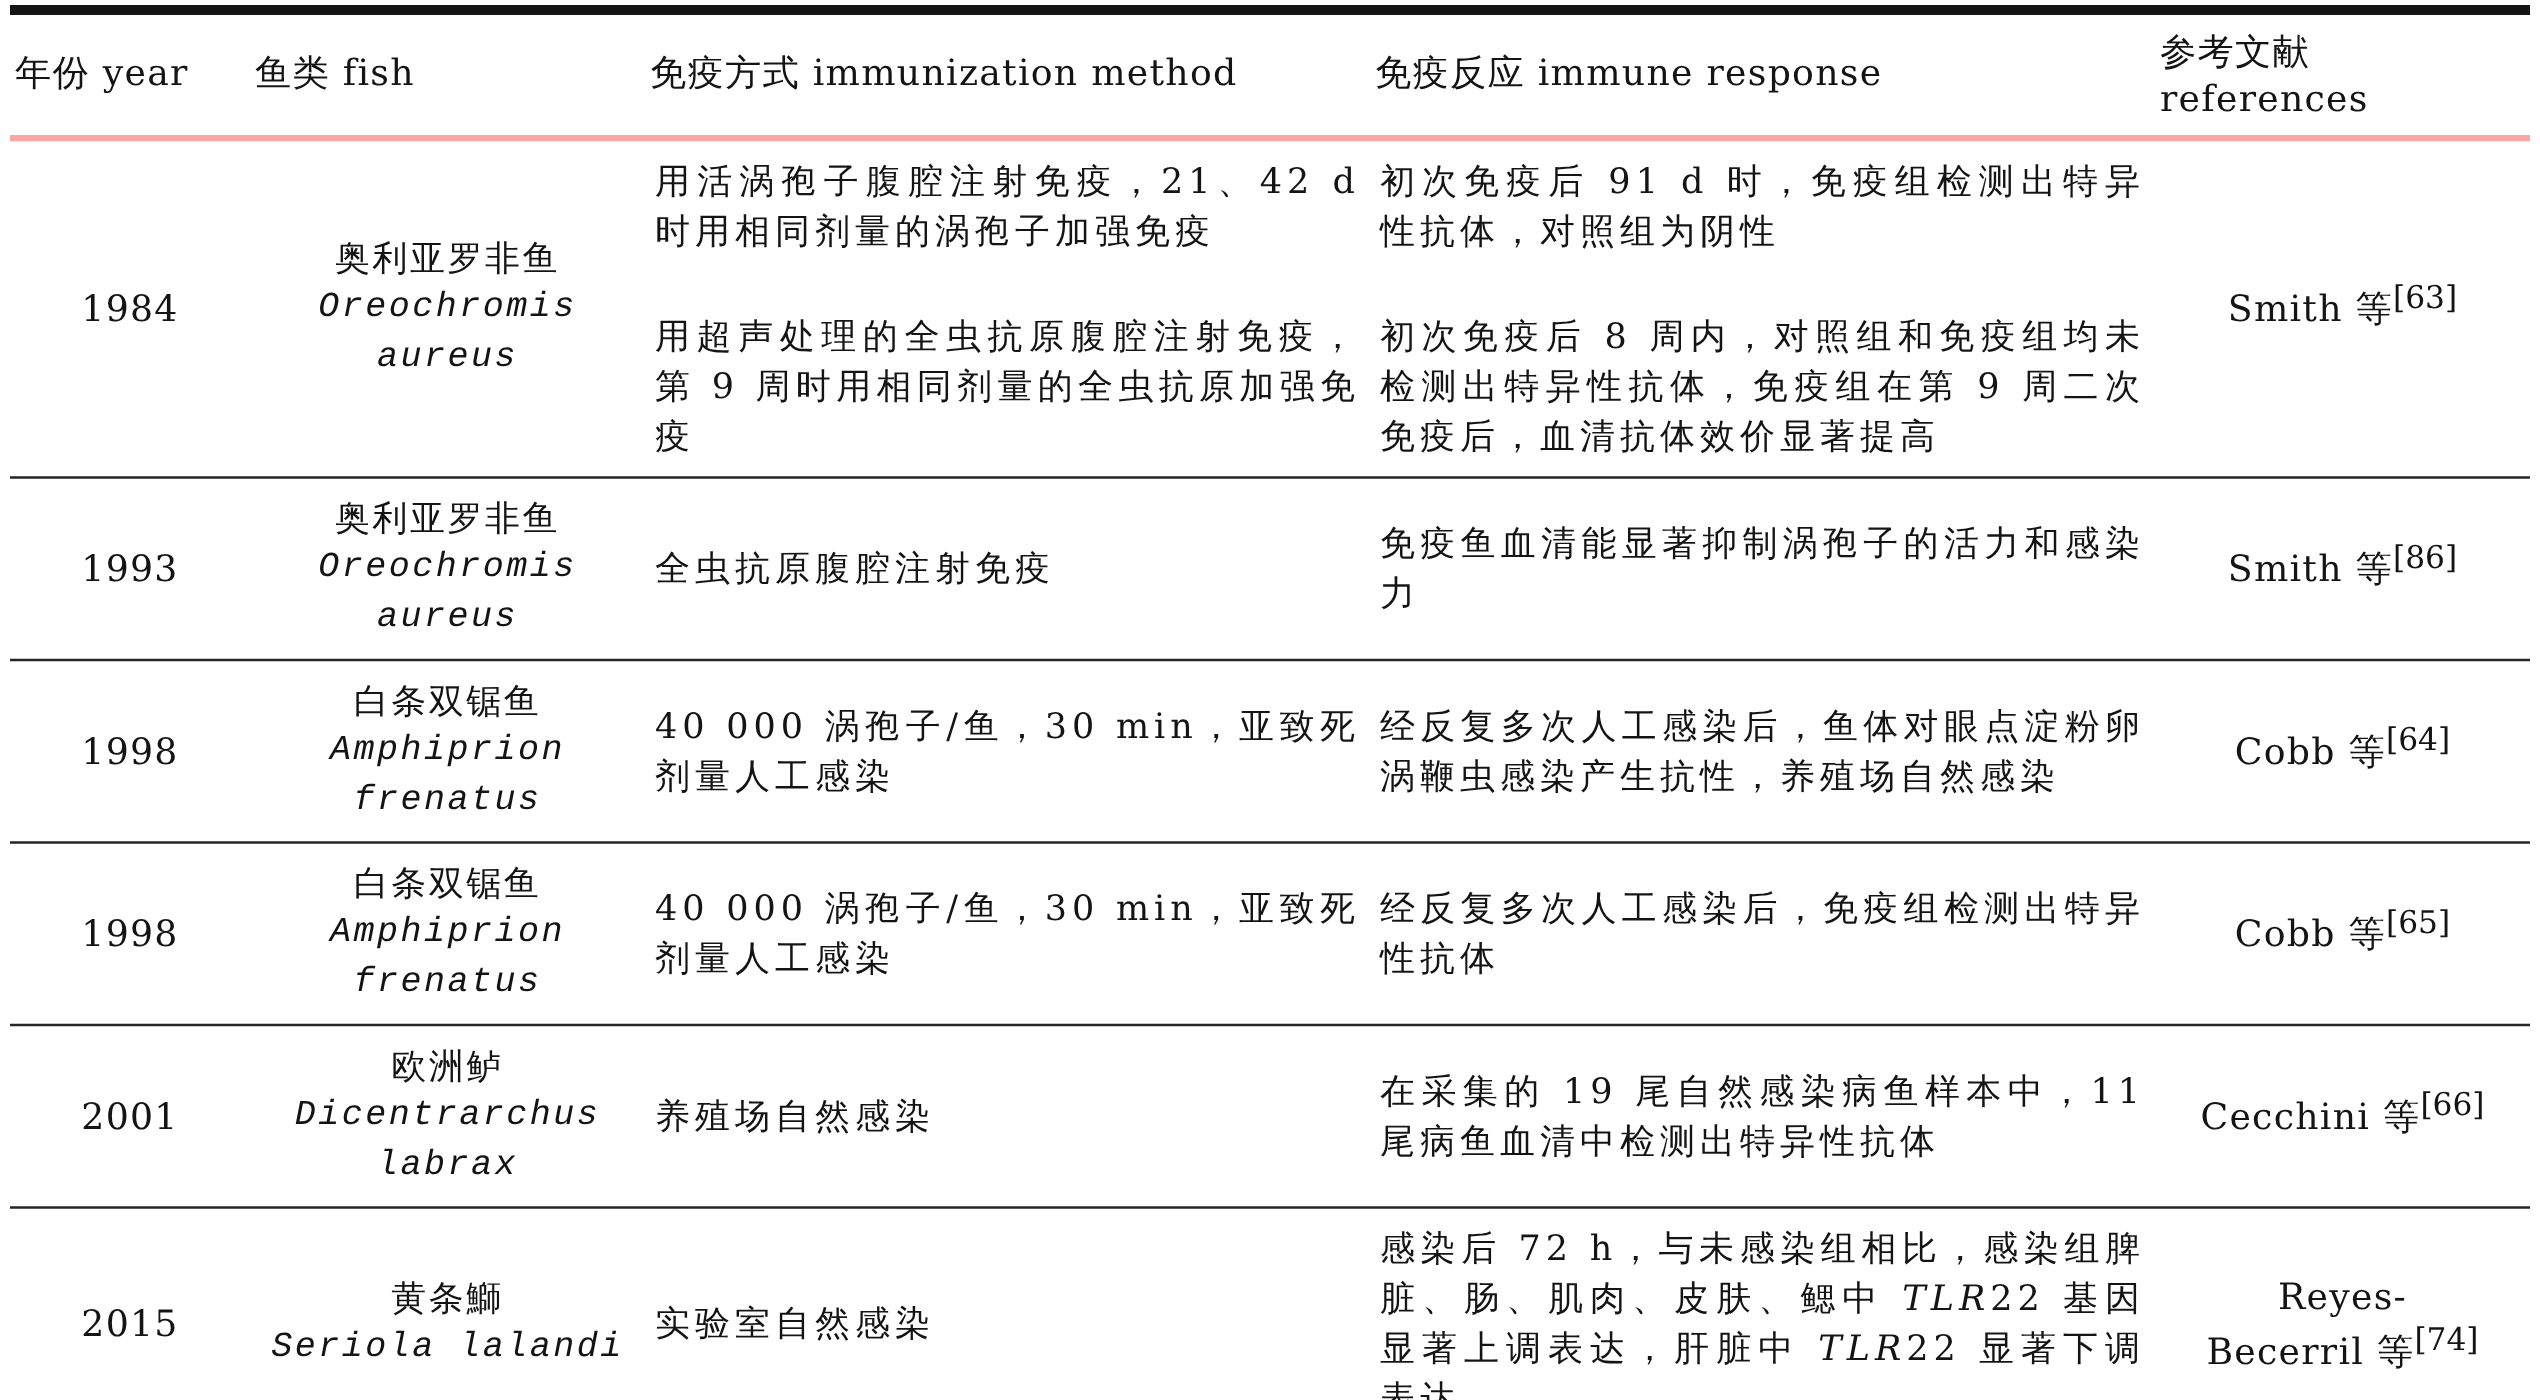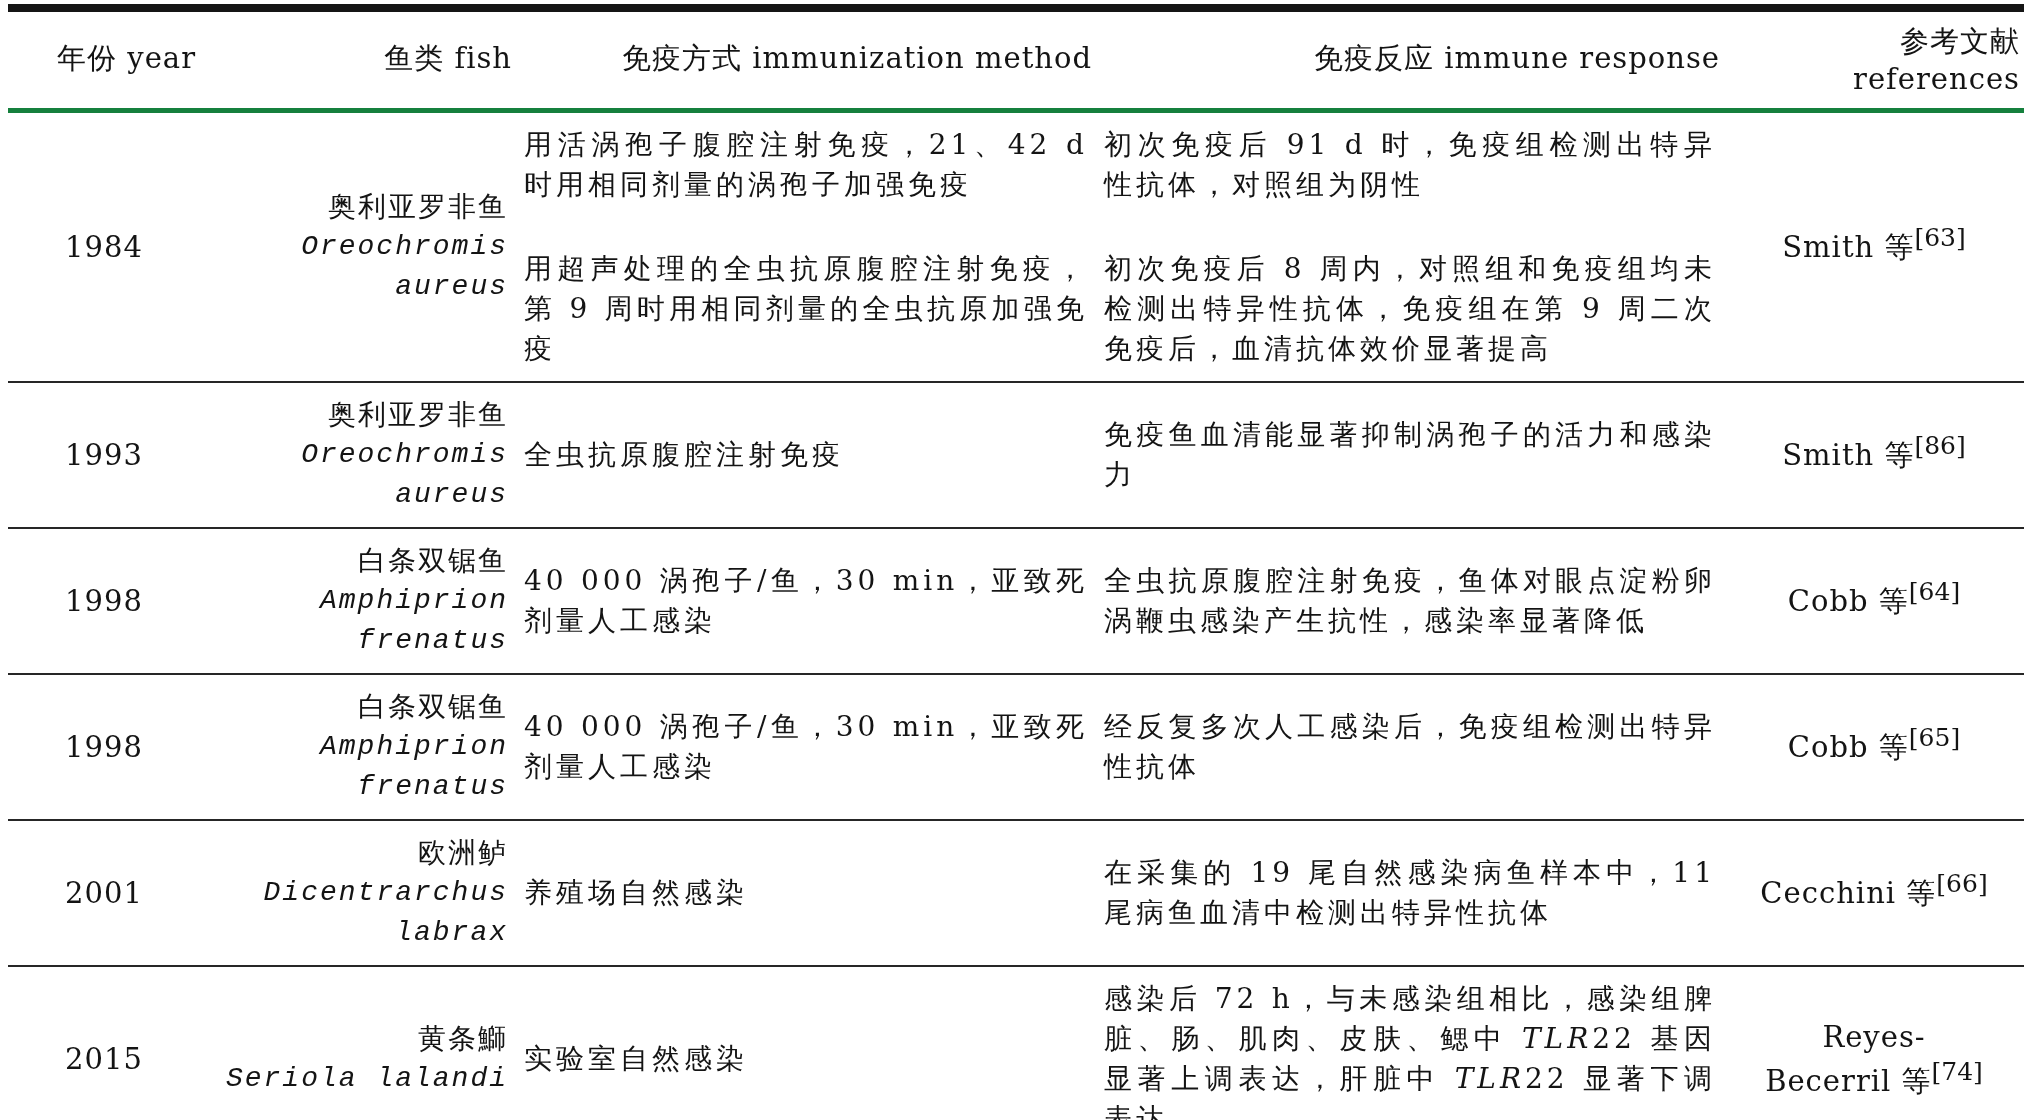--- a/index.html
+++ b/index.html
@@ -3,25 +3,25 @@
 <meta charset="utf-8">
 <style>
   html,body{margin:0;padding:0;background:#fff;color:#141414;}
   body{font-family:"DejaVu Serif","Liberation Serif",serif;}
   .page{width:2032px;height:1120px;box-sizing:border-box;padding:4px 8px 0 8px;overflow:hidden;}
   table{border-collapse:collapse;width:100%;table-layout:fixed;
         border-top:8px solid #151515;border-bottom:7px solid #151515;}
   col.w-year{width:192px}col.w-fish{width:316px}col.w-method{width:580px}
   col.w-resp{width:628px}col.w-ref{width:300px}
   thead th{font-weight:normal;font-size:29px;letter-spacing:1px;
-           padding:10px 4px 12px 4px;border-bottom:5px solid #15803d;text-align:right;}
+           padding:10px 4px 12px 4px;border-bottom:5px solid #fca5a5;text-align:left;}
   tbody tr+tr td{border-top:2px solid #262626;}
   td{vertical-align:middle;padding:12px 8px;font-size:28px;line-height:40px;}
   .c-year{text-align:center;font-size:29px;letter-spacing:1px;}
-  .c-fish{text-align:right;letter-spacing:2px;}
+  .c-fish{text-align:center;letter-spacing:2px;}
   .c-body{text-align:justify;text-justify:inter-character;letter-spacing:4px;}
   .c-ref{text-align:center;font-size:29px;letter-spacing:1px;line-height:44px;}
   .latin{font-style:italic;letter-spacing:2px;font-family:Liberation Mono, monospace;}
   .it{font-style:italic;}
   .para+.para{margin-top:44px;}
   sup{font-size:25px;line-height:0;letter-spacing:0;vertical-align:super;}
 </style>
 </head>
 <body>
 
@@ -81,21 +81,21 @@
         <tr>
           <td class="c-year">1998</td>
           <td class="c-fish">
             <div>白条双锯鱼</div>
             <div class="latin">Amphiprion frenatus</div>
           </td>
           <td class="c-body">
             <div class="para"><span>40 000 涡孢子/鱼，30 min，亚致死剂量人工感染</span></div>
           </td>
           <td class="c-body">
-            <div class="para"><span>全虫抗原腹腔注射免疫，鱼体对眼点淀粉卵涡鞭虫感染产生抗性，感染率显著降低</span></div>
+            <div class="para"><span>经反复多次人工感染后，鱼体对眼点淀粉卵涡鞭虫感染产生抗性，养殖场自然感染</span></div>
           </td>
           <td class="c-ref">
             <div>Cobb 等<sup>[64]</sup></div>
           </td>
         </tr>
         <tr>
           <td class="c-year">1998</td>
           <td class="c-fish">
             <div>白条双锯鱼</div>
             <div class="latin">Amphiprion frenatus</div>

